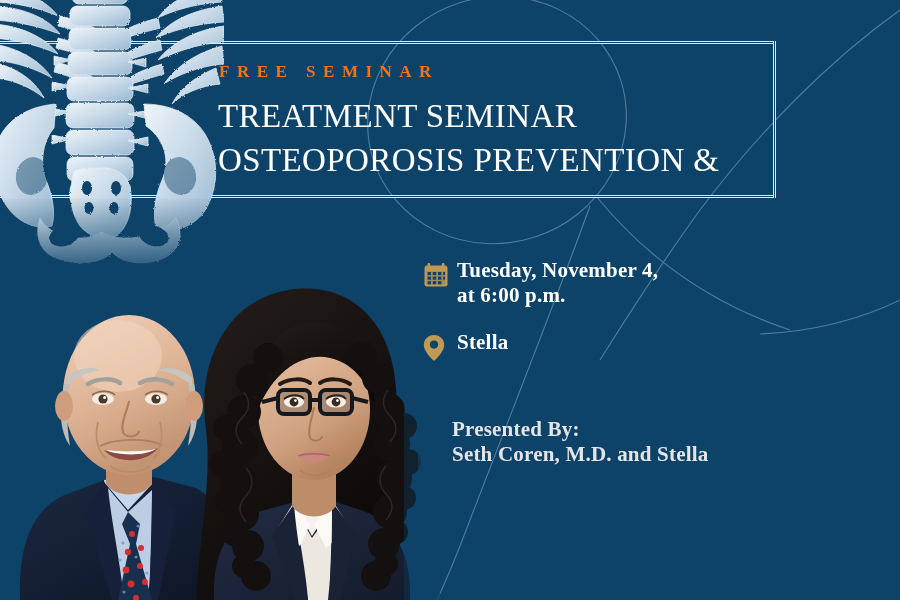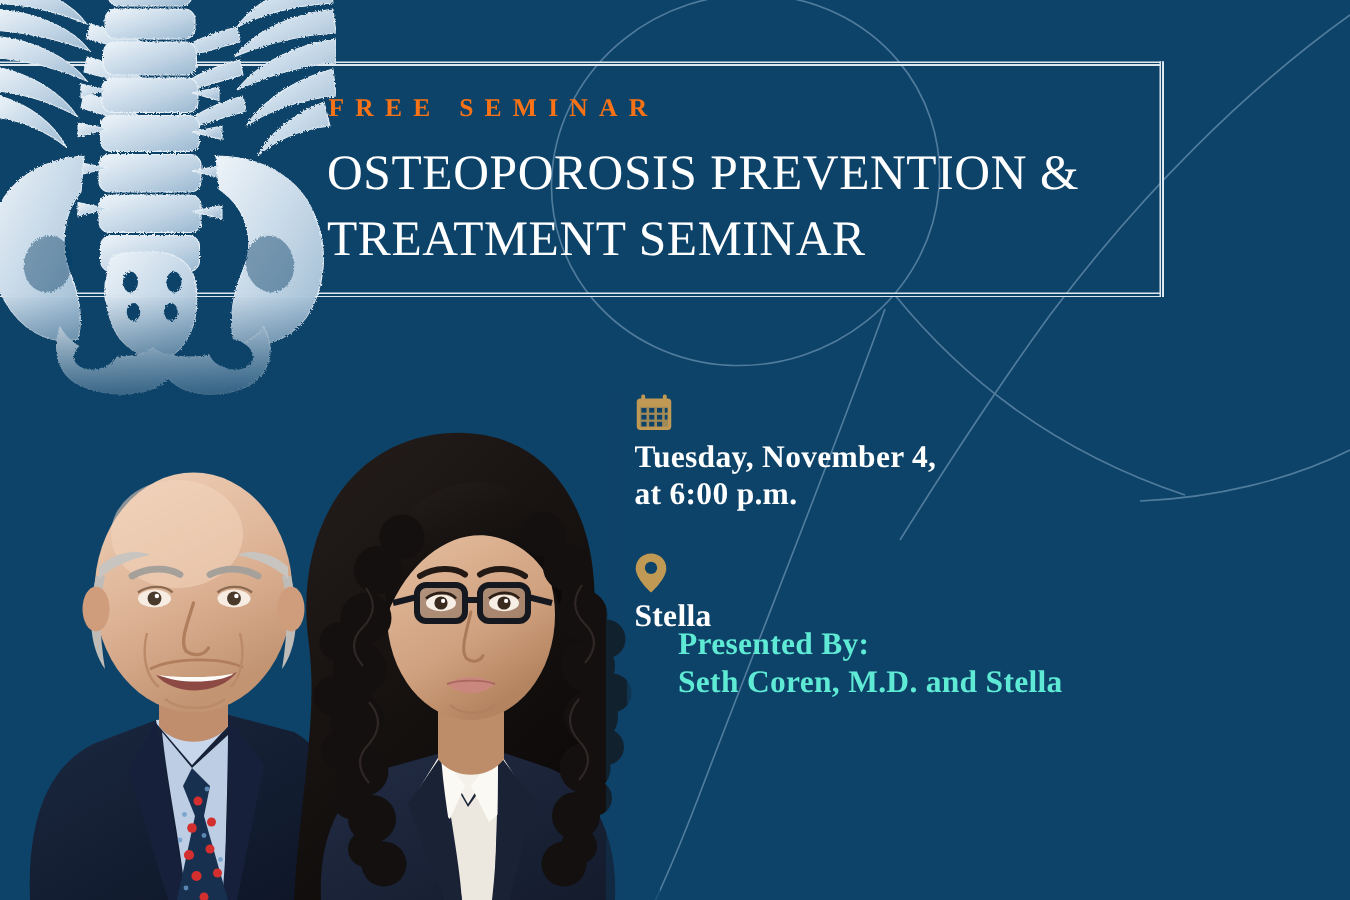--- a/index.html
+++ b/index.html
@@ -43,31 +43,31 @@
     font-size:33px;line-height:44px;color:#FFFFFF;
     letter-spacing:0.4px;
     font-family:"Liberation Serif", serif;
   }
 
   
   .photos{position:absolute;left:0;bottom:0;width:440px;height:340px;pointer-events:none;}
 
   
   .details{position:absolute;left:423px;top:258px;width:420px;}
-  .detail-row{display:flex;align-items:flex-start;margin-bottom:22px;flex-direction:column;}
+  .detail-row{display:flex;align-items:flex-start;margin-bottom:22px;}
   .detail-icon{width:34px;flex:0 0 34px;padding-top:4px;}
   .detail-icon svg{display:block;}
   .detail-text{
     color:#FFFFFF;font-size:21px;line-height:25px;font-weight:700;
     letter-spacing:0.2px;
     font-family:"Liberation Serif", serif;
   }
   .presented{
     position:absolute;left:452px;top:417px;width:400px;
-    color:#5eead4;font-size:21px;line-height:25px;font-weight:700;
+    color:#e5e5e5;font-size:21px;line-height:25px;font-weight:700;
     letter-spacing:0.2px;
     font-family:"Liberation Serif", serif;
   }
 </style>
 </head>
 <body>
 
 <div class="stage">
 
   <svg class="swirl" viewBox="0 0 900 600" xmlns="http://www.w3.org/2000/svg">
@@ -179,22 +179,22 @@
       <g fill="#0E4369" stroke="none" opacity="0.45">
         <ellipse cx="38" cy="190" rx="16" ry="19" transform="rotate(12 38 190)"></ellipse>
         <ellipse cx="186" cy="190" rx="16" ry="19" transform="rotate(-12 186 190)"></ellipse>
       </g>
     </g>
   </svg>
 
   <div class="eyebrow">FREE SEMINAR</div>
 
   <div class="headline">
+    <div>TREATMENT SEMINAR</div>
     <div>OSTEOPOROSIS PREVENTION &amp;</div>
-    <div>TREATMENT SEMINAR</div>
   </div>
 
   <svg class="photos" viewBox="0 0 440 340" xmlns="http://www.w3.org/2000/svg">
     <defs>
       <linearGradient id="skinA" x1="0" y1="0" x2="0.4" y2="1">
         <stop offset="0%" stop-color="#f0d2ba"></stop>
         <stop offset="60%" stop-color="#dcb193"></stop>
         <stop offset="100%" stop-color="#c29472"></stop>
       </linearGradient>
       <linearGradient id="skinB" x1="0" y1="0" x2="0.5" y2="1">

